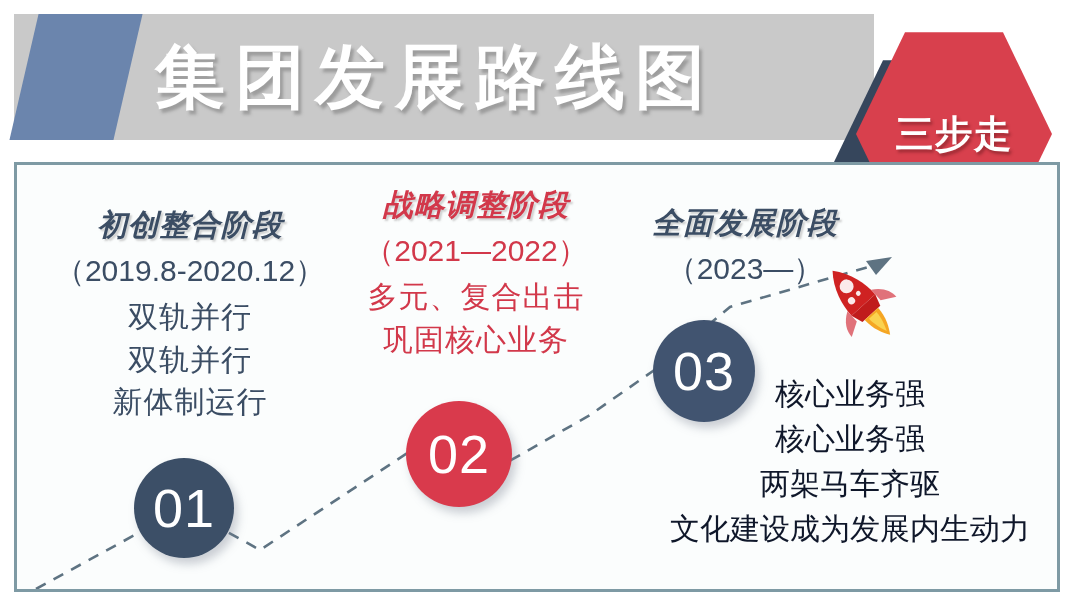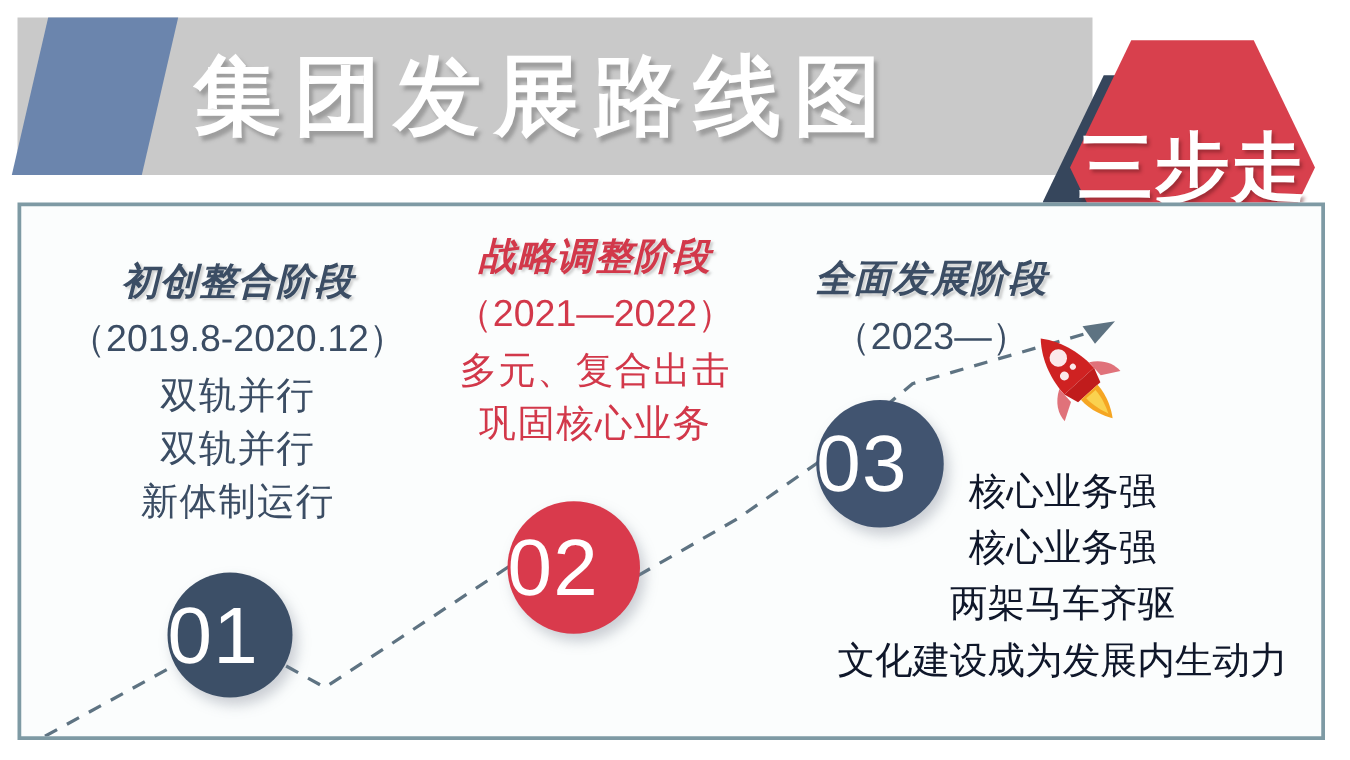--- a/index.html
+++ b/index.html
@@ -76,21 +76,21 @@
   }
   .hex-label {
     position: absolute;
     left: 26px;
     top: 6px;
     width: 196px;
     height: 212px;
     display: flex;
     align-items: center;
     justify-content: center;
-    font-size: 60px;
+    font-size: 38px;
     font-weight: bold;
     color: #ffffff;
     letter-spacing: 1px;
     text-shadow: 2px 3px 3px rgba(90,20,25,0.45);
   }
 
   
   .panel {
     position: absolute;
     left: 14px;
@@ -159,23 +159,23 @@
     line-height: 1.5;
     white-space: nowrap;
   }
 
   
   .node {
     position: absolute;
     border-radius: 50%;
     display: flex;
     align-items: center;
-    justify-content: flex-start;
+    justify-content: center;
     color: #ffffff;
-    font-size: 64px;
+    font-size: 54px;
     letter-spacing: 1px;
     box-shadow: 4px 6px 10px rgba(120,130,145,0.38);
   }
   .node01 { left: 104px; top: 293px; width: 100px; height: 100px; background: #3c4f67; }
   .node02 { left: 376px; top: 236px; width: 106px; height: 106px; background: #d93a4c; }
   .node03 { left: 623px; top: 155px; width: 102px; height: 102px; background: #415470; }
 
   
   .rocket {
     position: absolute;

